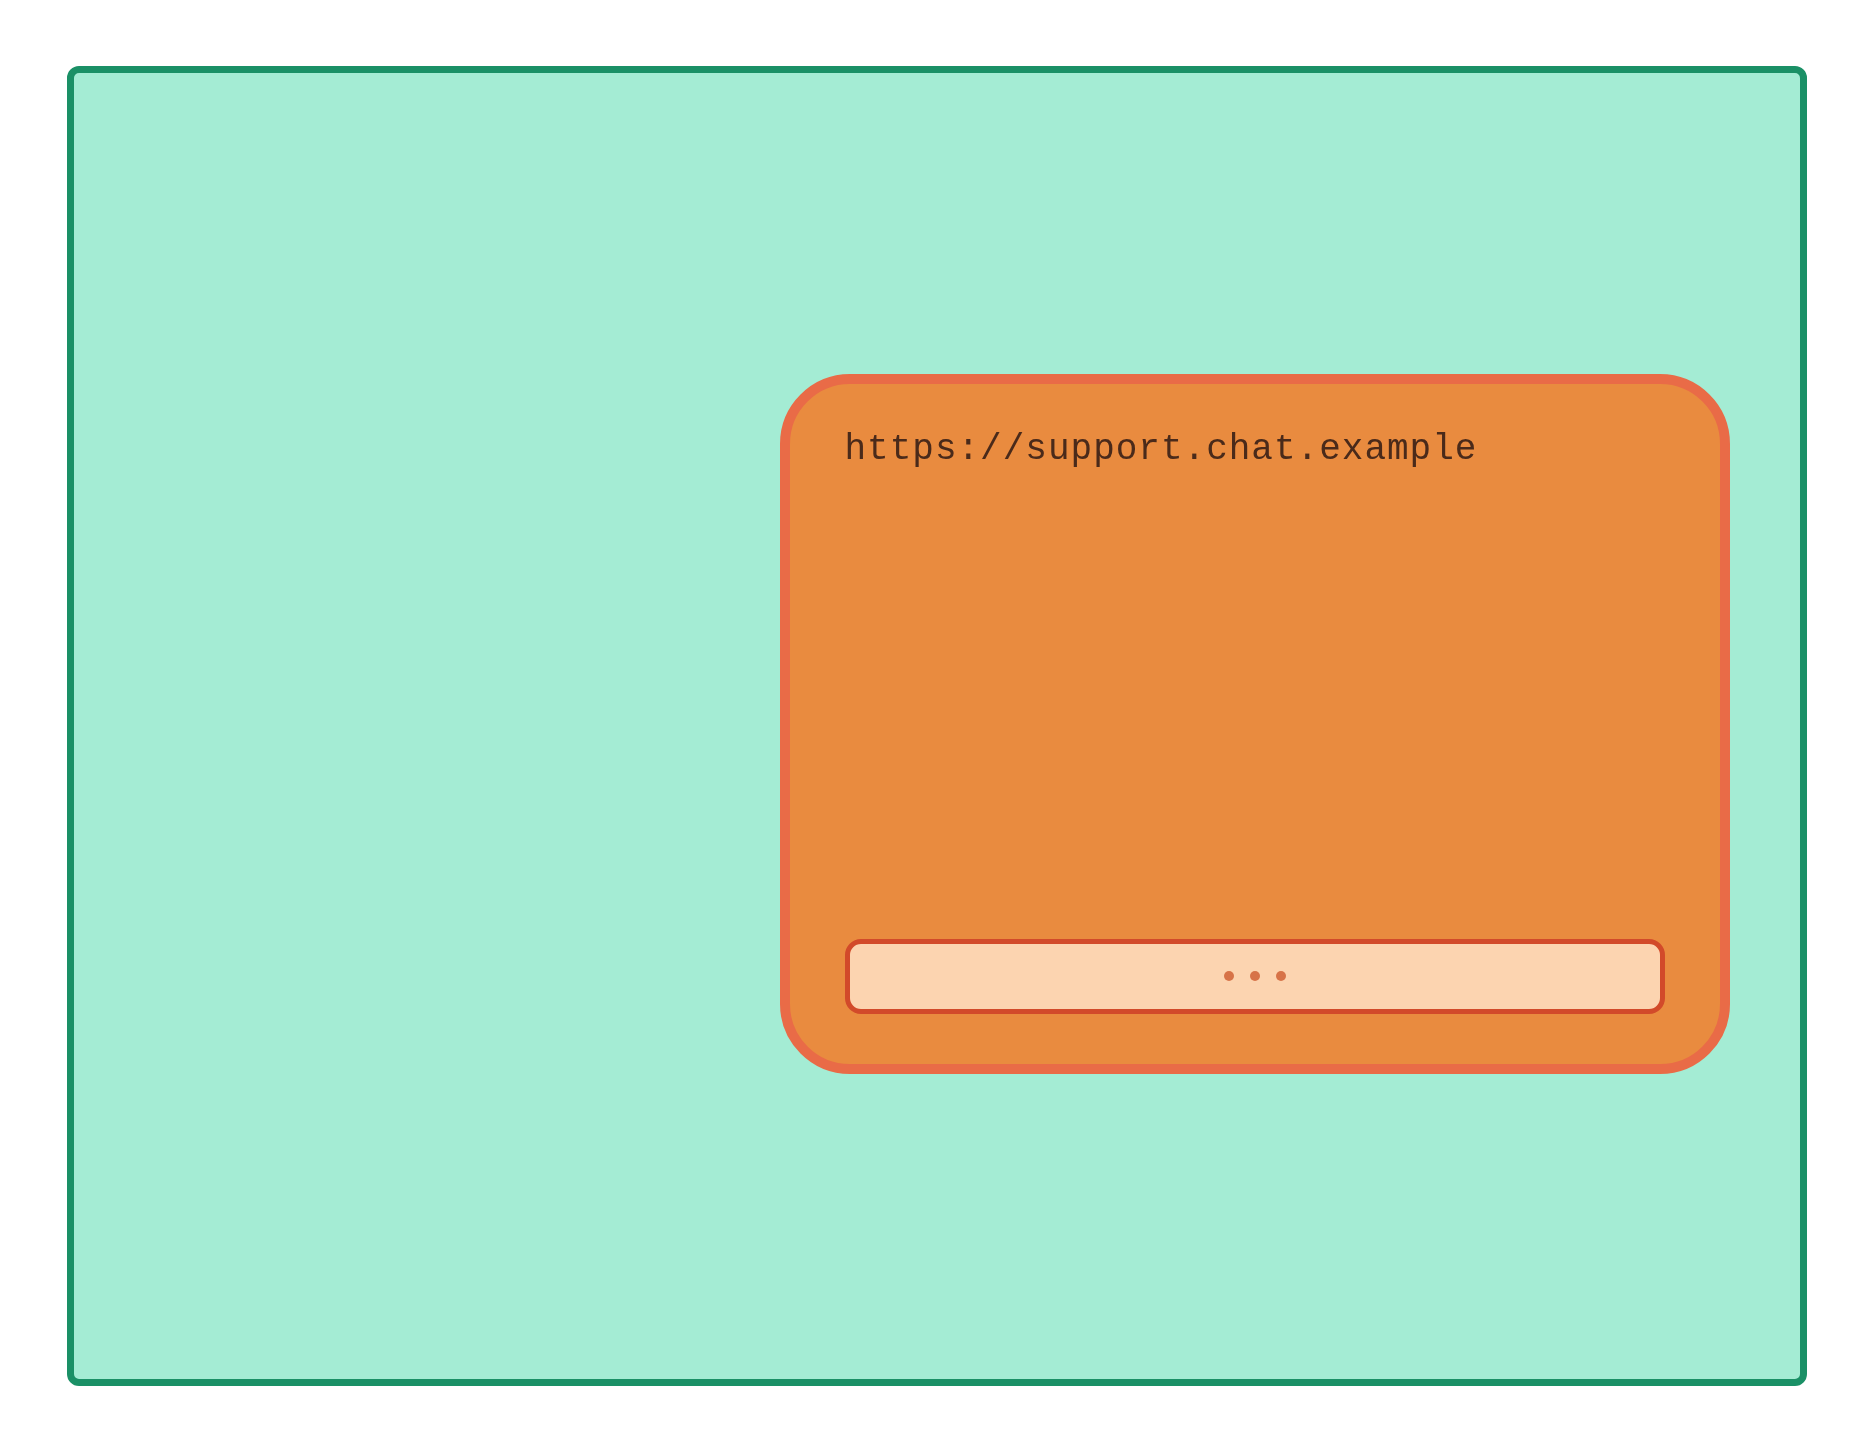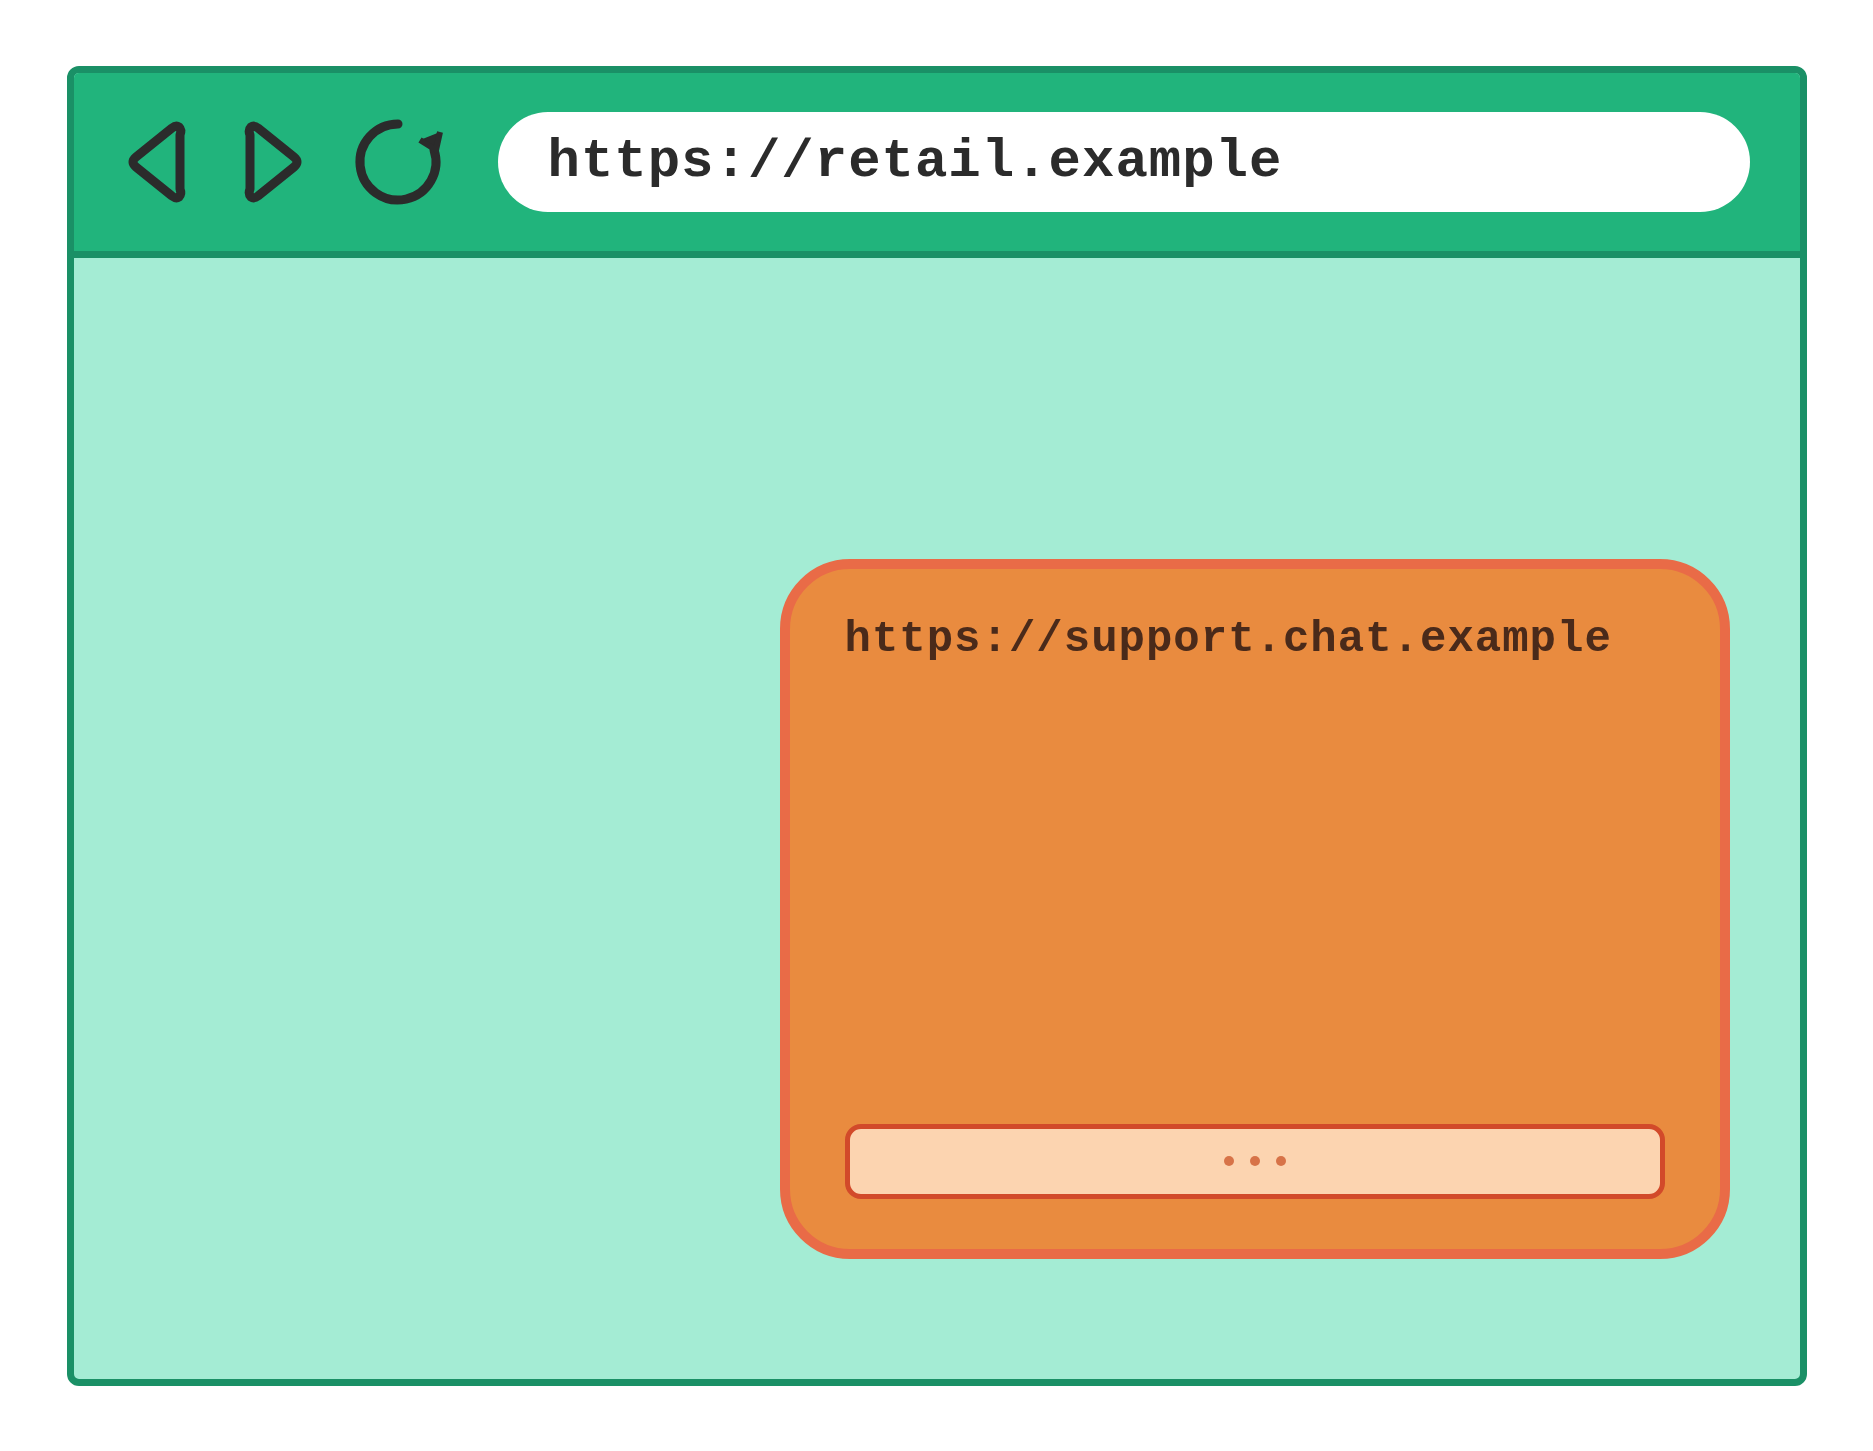--- a/index.html
+++ b/index.html
@@ -68,22 +68,22 @@
       height: 700px;
       background: #e98b3f;
       border: 10px solid #e96b47;
       border-radius: 70px;
       padding: 45px 55px 50px 55px;
       display: flex;
       flex-direction: column;
       justify-content: space-between;
     }
     .chat-url {
-      font-size: 44px;
-      font-weight: bold;
+      font-size: 36px;
+      font-weight: normal;
       color: #4a2a1a;
       letter-spacing: 1px;
     }
     .chat-input {
       height: 75px;
       background: #fcd4b0;
       border: 5px solid #d24a2a;
       border-radius: 16px;
       display: flex;
       align-items: center;
@@ -98,43 +98,20 @@
       width: 10px;
       height: 10px;
       background: #d77348;
       border-radius: 50%;
     }
   </style>
 </head>
 <body>
 
 <div class="browser-window">
-  <div class="toolbar">
-    <div class="nav-buttons">
-      <div class="nav-btn">
-        <svg width="70" height="90" viewBox="0 0 70 90">
-          <path d="M 55 10 Q 52 8 48 11 L 12 40 Q 6 45 12 50 L 48 79 Q 52 82 55 80 Q 58 77 56 72 L 56 18 Q 58 13 55 10 Z" fill="none" stroke="#2b2b2b" stroke-width="9" stroke-linejoin="round" stroke-linecap="round"></path>
-        </svg>
-      </div>
-      <div class="nav-btn">
-        <svg width="70" height="90" viewBox="0 0 70 90">
-          <path d="M 15 10 Q 18 8 22 11 L 58 40 Q 64 45 58 50 L 22 79 Q 18 82 15 80 Q 12 77 14 72 L 14 18 Q 12 13 15 10 Z" fill="none" stroke="#2b2b2b" stroke-width="9" stroke-linejoin="round" stroke-linecap="round"></path>
-        </svg>
-      </div>
-      <div class="nav-btn">
-        <svg width="100" height="100" viewBox="0 0 100 100">
-          <path d="M 50 12 A 38 38 0 1 0 86 38" fill="none" stroke="#2b2b2b" stroke-width="9" stroke-linecap="round"></path>
-          <path d="M 72 28 L 88 38 L 92 20" fill="#2b2b2b" stroke="#2b2b2b" stroke-width="6" stroke-linejoin="round"></path>
-        </svg>
-      </div>
-    </div>
-    <div class="url-bar">
-      <span>https://retail.example</span>
-    </div>
-  </div>
 
   <div class="content-area">
     <div class="chat-widget">
       <div class="chat-url">https://support.chat.example</div>
       <div class="chat-input">
         <div class="dots">
           <div class="dot"></div>
           <div class="dot"></div>
           <div class="dot"></div>
         </div>

